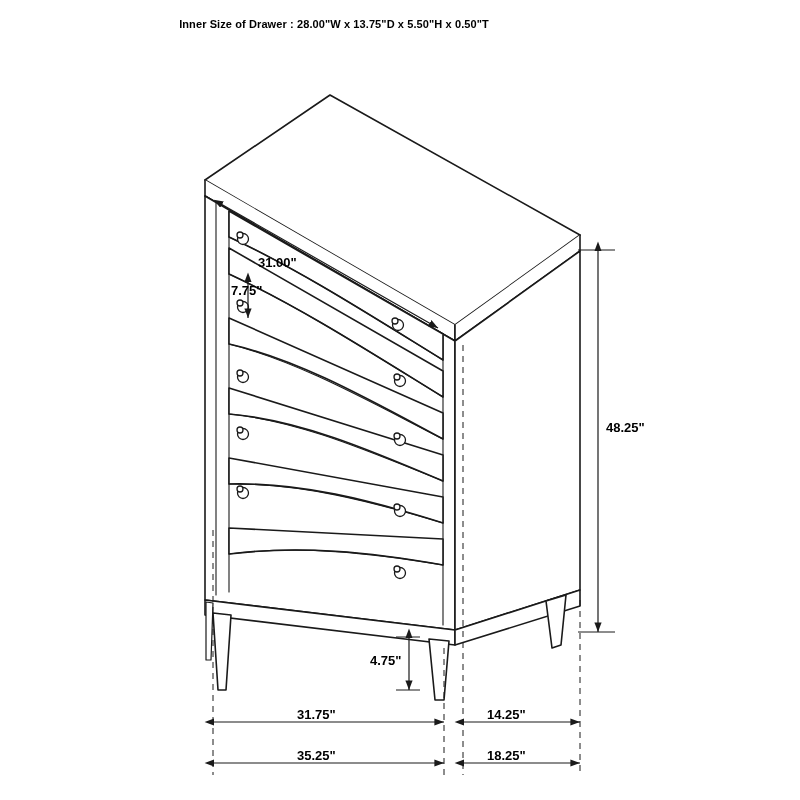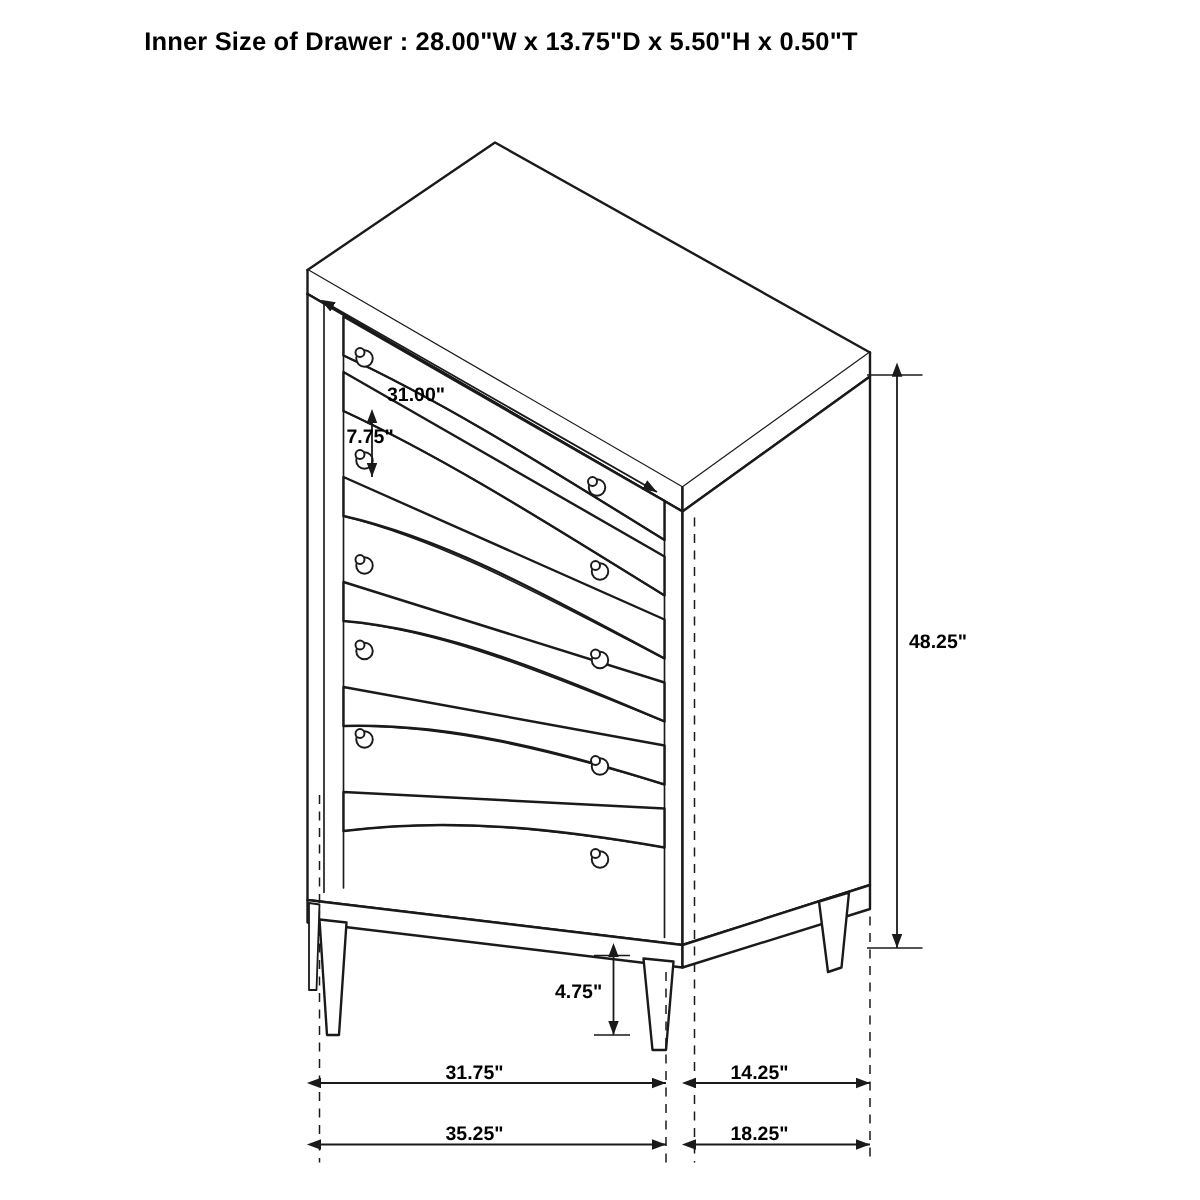--- a/index.html
+++ b/index.html
@@ -18,21 +18,21 @@
     position: relative;
     width: 800px;
     height: 800px;
   }
   #title {
     position: absolute;
     top: 18px;
     left: 0;
     width: 668px;
     text-align: center;
-    font-size: 17px;
+    font-size: 11px;
     font-weight: bold;
     color: #000000;
     letter-spacing: 0.1px;
   }
   svg.diagram {
     position: absolute;
     top: 0;
     left: 0;
   }
   .dimlabel {

